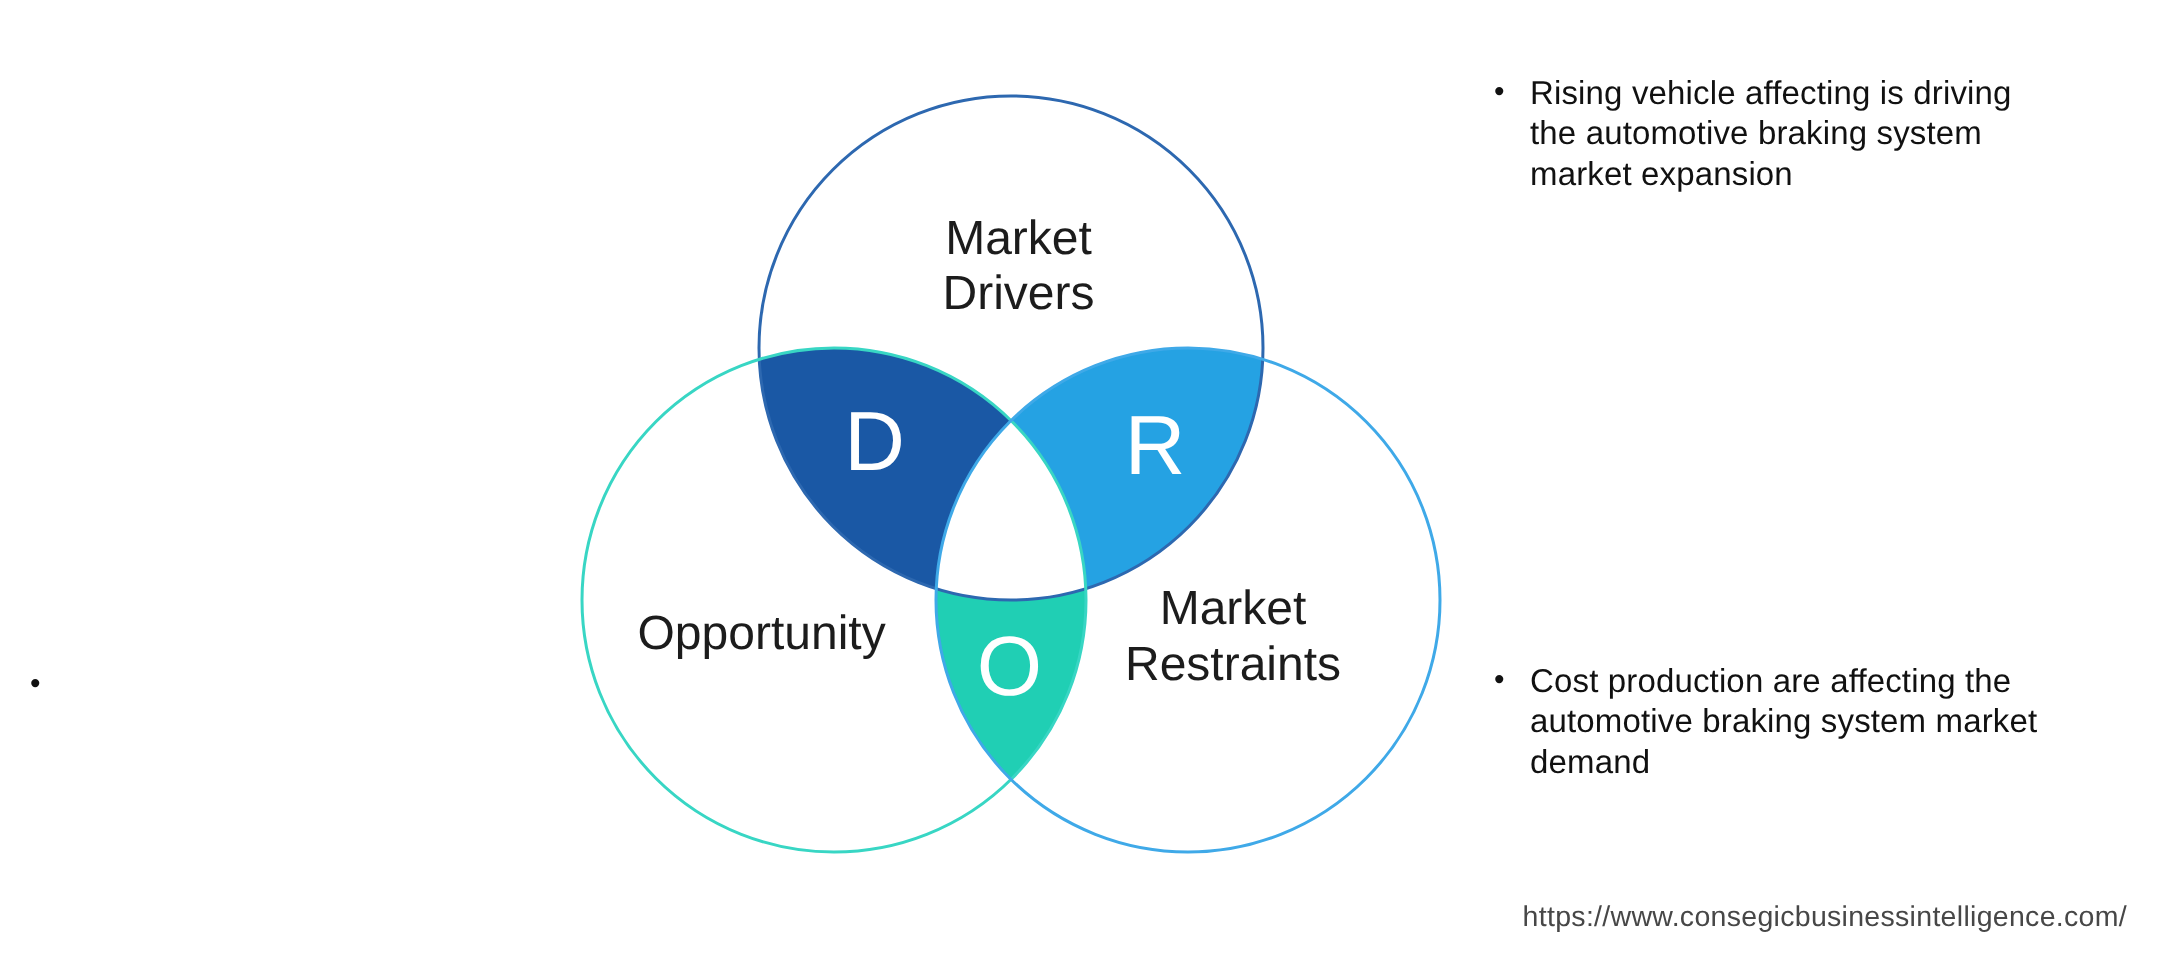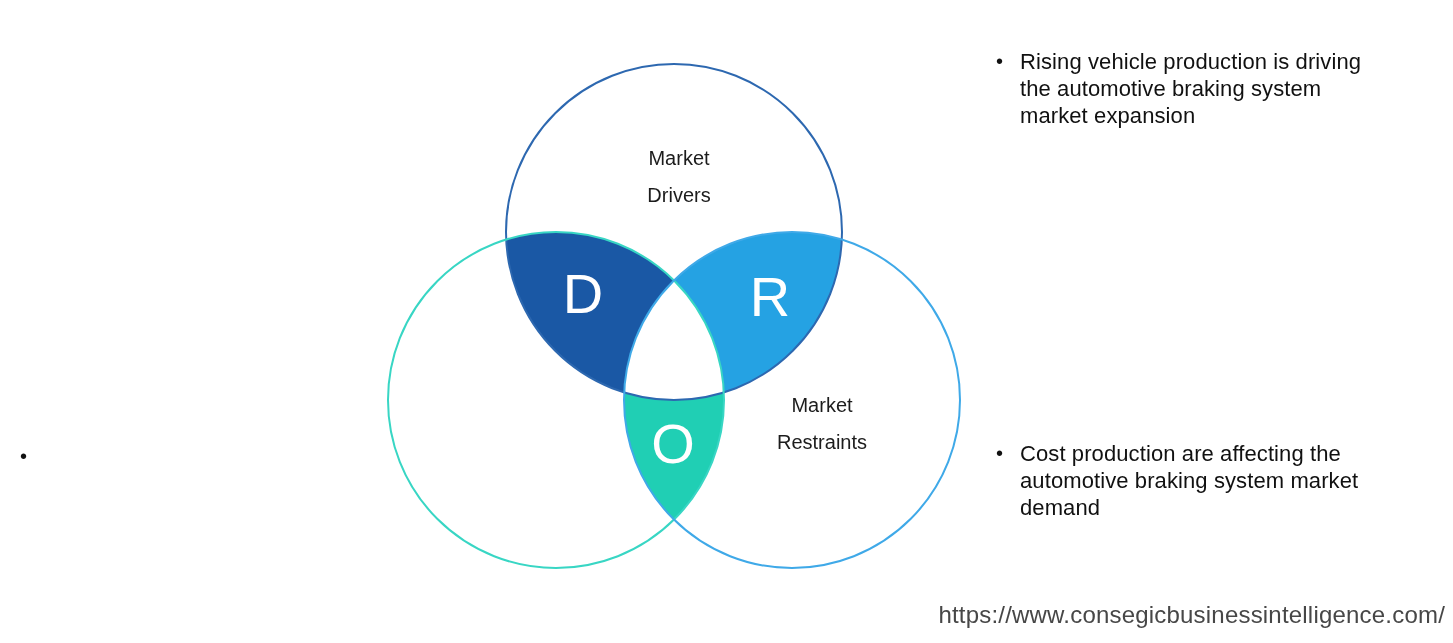--- a/index.html
+++ b/index.html
@@ -26,21 +26,21 @@
   }
   .region-letter {
     transform: translate(-50%, -50%);
     color: #ffffff;
     font-size: 56px;
     font-weight: 400;
     line-height: 1;
   }
   .circle-label {
     color: #1c1c1c;
-    font-size: 20px;
+    font-size: 32px;
     font-weight: 400;
     line-height: 37px;
     text-align: center;
   }
   .label-center {
     transform: translate(-50%, -50%);
   }
   .label-left {
     transform: translate(0, -50%);
     text-align: left;
@@ -59,23 +59,23 @@
     color: #111111;
   }
   .bullet .bullet-text {
     white-space: pre-line;
     font-size: 22px;
     line-height: 27px;
     letter-spacing: 0.1px;
   }
   .footer-url {
     position: absolute;
-    right: 8px;
+    right: 35px;
     top: 601px;
-    font-size: 24px;
+    font-size: 19px;
     color: #474747;
     letter-spacing: 0.2px;
   }
 </style>
 </head>
 <body>
 
 <div class="canvas">
 
   <svg class="venn-svg" width="1453" height="643" viewBox="0 0 1453 643">
@@ -113,26 +113,27 @@
     <circle cx="556" cy="400" r="168" fill="none" stroke-width="2" stroke="#38d6c4"></circle>
     <circle cx="792" cy="400" r="168" fill="none" stroke-width="2" stroke="#3fa9e8"></circle>
   </svg>
 
   <div class="overlay region-letter" style="left:583px; top:294px;">D</div>
   <div class="overlay region-letter" style="left:770px; top:297px;">R</div>
   <div class="overlay region-letter" style="left:673px; top:444px;">O</div>
 
   <div class="overlay circle-label label-center" style="left:679px; top:177px;">Market
 Drivers</div>
+  <div class="overlay circle-label label-left" style="left:425px; top:422px;">Opportunity</div>
   <div class="overlay circle-label label-center" style="left:822px; top:424px;">Market
 Restraints</div>
 
   <div class="bullet" style="left:996px; top:48px; width:400px;">
     <span class="dot">•</span>
-    <span class="bullet-text">Rising vehicle production is driving
+    <span class="bullet-text">Rising vehicle affecting is driving
 the automotive braking system
 market expansion</span>
   </div>
 
   <div class="bullet" style="left:20px; top:443px; width:390px;">
     <span class="dot">•</span>
   </div>
 
   <div class="bullet" style="left:996px; top:440px; width:410px;">
     <span class="dot">•</span>

